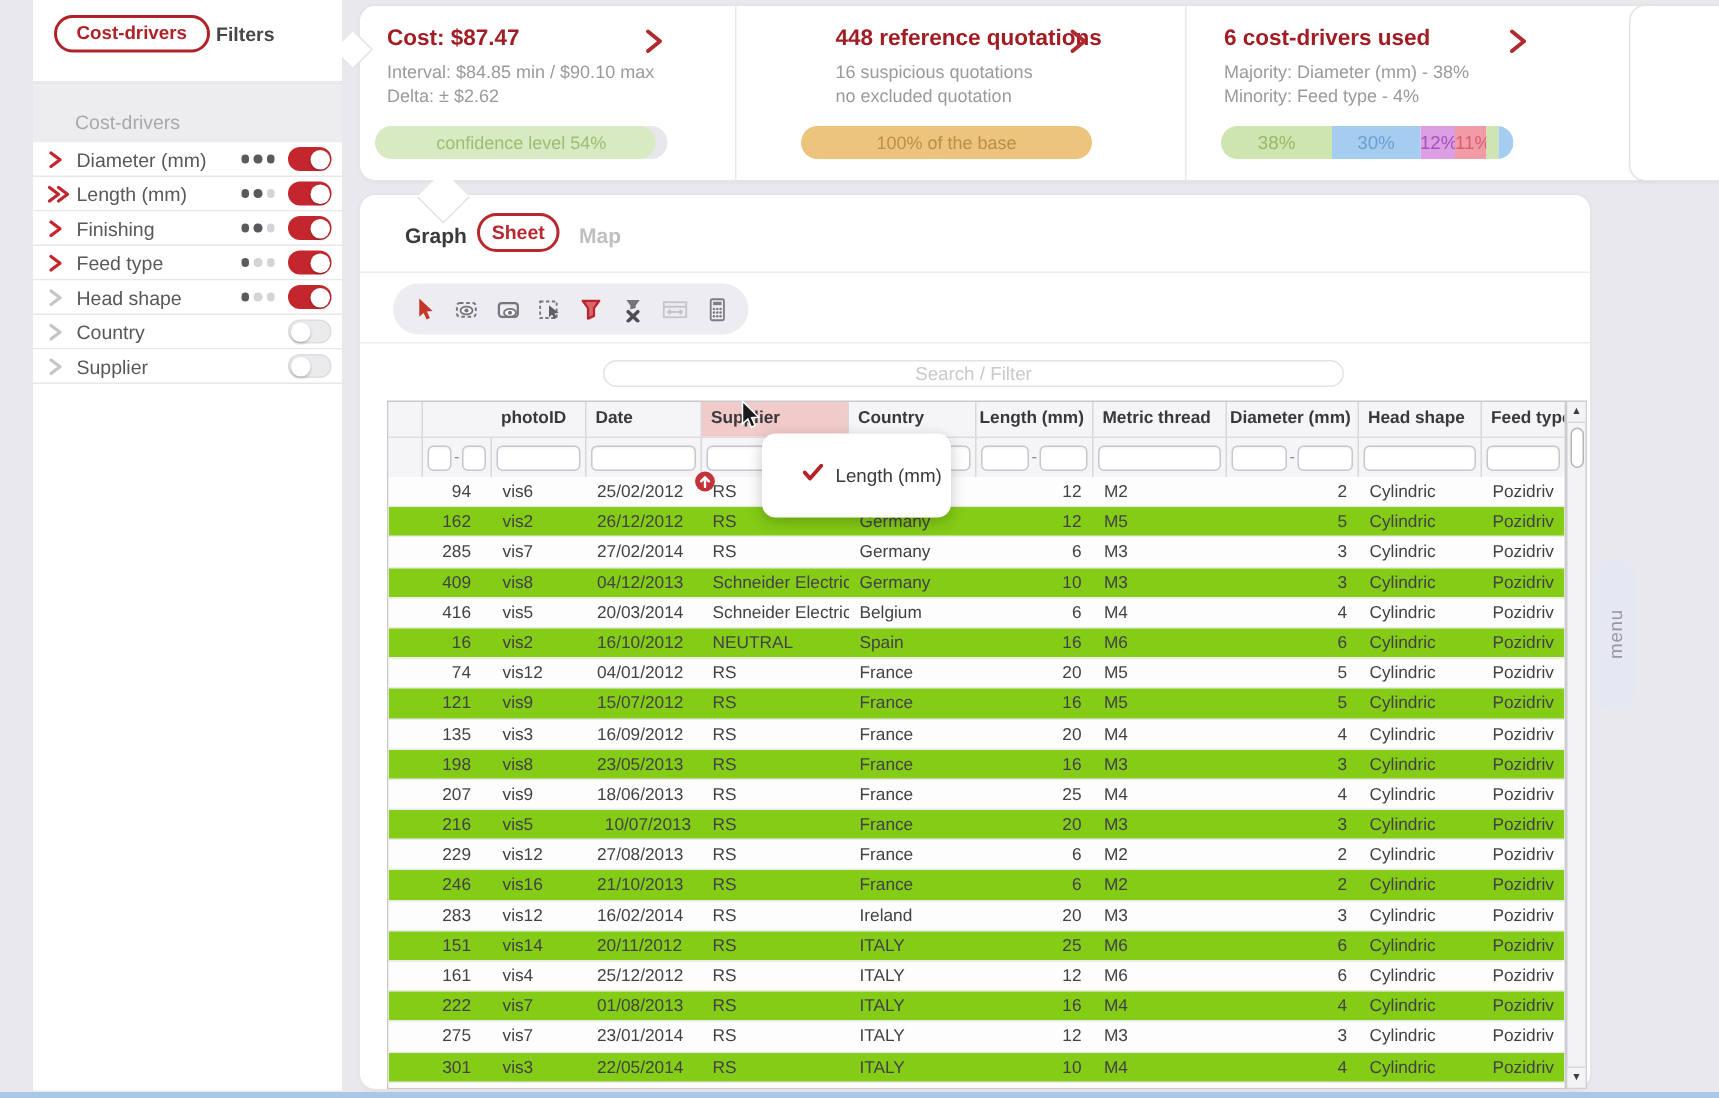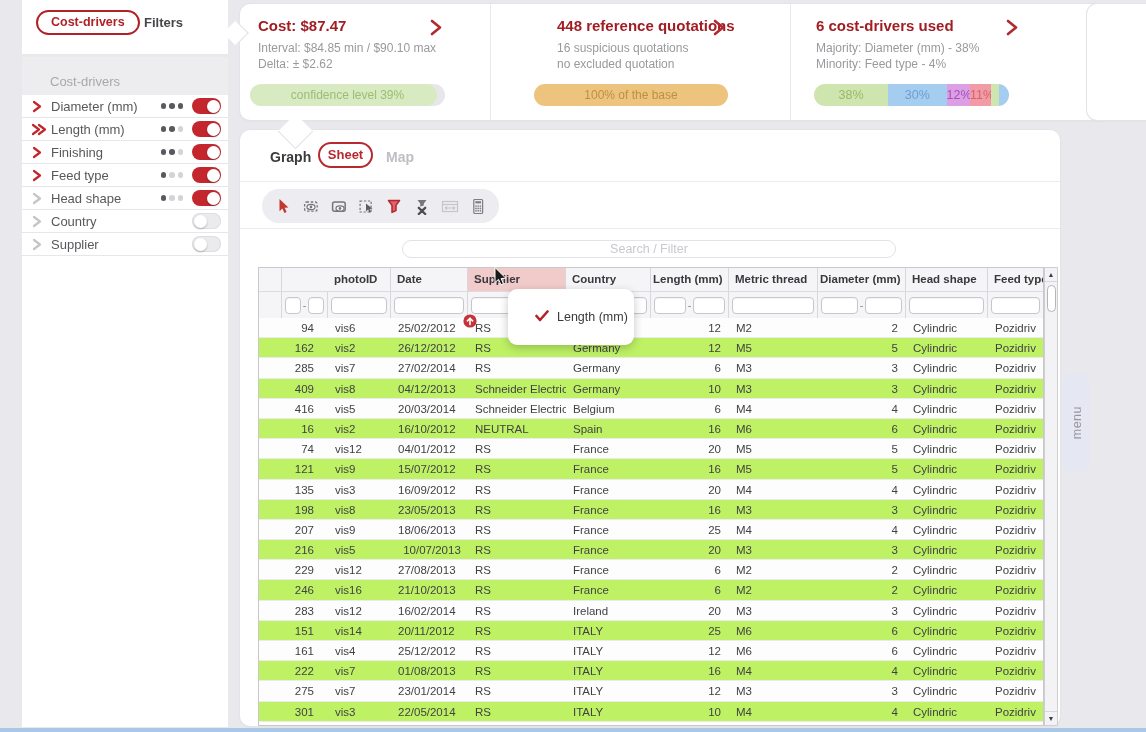--- a/index.html
+++ b/index.html
@@ -73,21 +73,21 @@
   .th { font-size:11.5px; font-weight:bold; color:#39393d; line-height:22px; border-right:1px solid #d8d8dc;
         white-space:nowrap; overflow:hidden; }
   .th.hl { background:#f1caca; }
   .tf { border-right:1px solid #d8d8dc; display:flex; align-items:center; justify-content:center; gap:2px; padding:0 3px; }
   .th:last-child, .tf:last-child { border-right:none; }
   .tf input { height:17px; border:1px solid #c6c6cc; border-radius:4px; background:#fff; width:100%; min-width:0;
               font-size:11px; padding:0 3px; outline:none; box-shadow:inset 0 1px 1px rgba(0,0,0,.04); }
   .tf .dash { color:#8a8a8e; font-size:11px; flex:0 0 auto; }
   .tbody { height:408px; overflow:hidden; background:#fff; }
   .tr { display:flex; height:20.2px; border-bottom:1px solid #ebebee; background:#fdfdfe; }
-  .tr.alt { background:#bef264; }
+  .tr.alt { background:#84cc16; }
   .td { font-size:11.5px; color:#424246; line-height:20px; white-space:nowrap; overflow:hidden; }
   .td .rdot { width:7px; height:7px; border-radius:50%; background:#d0544f; margin:6.5px auto 0; }
 
   
   .vscroll { position:absolute; left:804px; top:137px; width:14px; height:459px; background:#f3f3f5; border:1px solid #cfcfd3; }
   .vs-btn { position:absolute; left:0; width:100%; height:14px; font-size:7px; color:#3e3e42; text-align:center; line-height:14px; background:#f3f3f5; }
   .vs-btn.up { top:0; border-bottom:1px solid #d8d8dc; }
   .vs-btn.down { bottom:0; border-top:1px solid #d8d8dc; }
   .vs-thumb { position:absolute; left:1.5px; top:17px; width:9px; height:27px; background:#fff; border:1px solid #b5b5b9; border-radius:5px; }
 
@@ -225,21 +225,21 @@
   <div class="card stats-card">
     <div class="stat-sec s1" style="left:0;width:250px;">
       <div class="stat-title" style="left:18px;">Cost: $87.47</div>
       <div class="stat-chev" style="left:190px;"><svg width="12" height="17" viewBox="0 0 12 17">
             <polyline points="2,2 10,8.5 2,15" fill="none" stroke="#b02a30" stroke-width="2.6" stroke-linecap="round" stroke-linejoin="round"></polyline>
           </svg></div>
       <div class="stat-line" style="left:18px;top:37px;">Interval: $84.85 min / $90.10 max</div>
       <div class="stat-line" style="left:18px;top:53px;">Delta: ± $2.62</div>
       <div class="pill pill-track" style="left:10px;width:195px;">
         <div class="pill-fill" id="conf-fill" style="width: 96%;"></div>
-        <div class="pill-text" style="color:#9cbd72;">confidence level 39%</div>
+        <div class="pill-text" style="color:#9cbd72;">confidence level 54%</div>
       </div>
     </div>
     <div class="stat-sec s2" style="left:250px;width:300px;">
       <div class="stat-title" style="left:66px;">448 reference quotations</div>
       <div class="stat-chev" style="left:222px;"><svg width="12" height="17" viewBox="0 0 12 17">
             <polyline points="2,2 10,8.5 2,15" fill="none" stroke="#b02a30" stroke-width="2.6" stroke-linecap="round" stroke-linejoin="round"></polyline>
           </svg></div>
       <div class="stat-line" style="left:66px;top:37px;">16 suspicious quotations</div>
       <div class="stat-line" style="left:66px;top:53px;">no excluded quotation</div>
       <div class="pill" style="left:43px;width:194px;background:#ecc47e;color:#bd8f43;">100% of the base</div>

